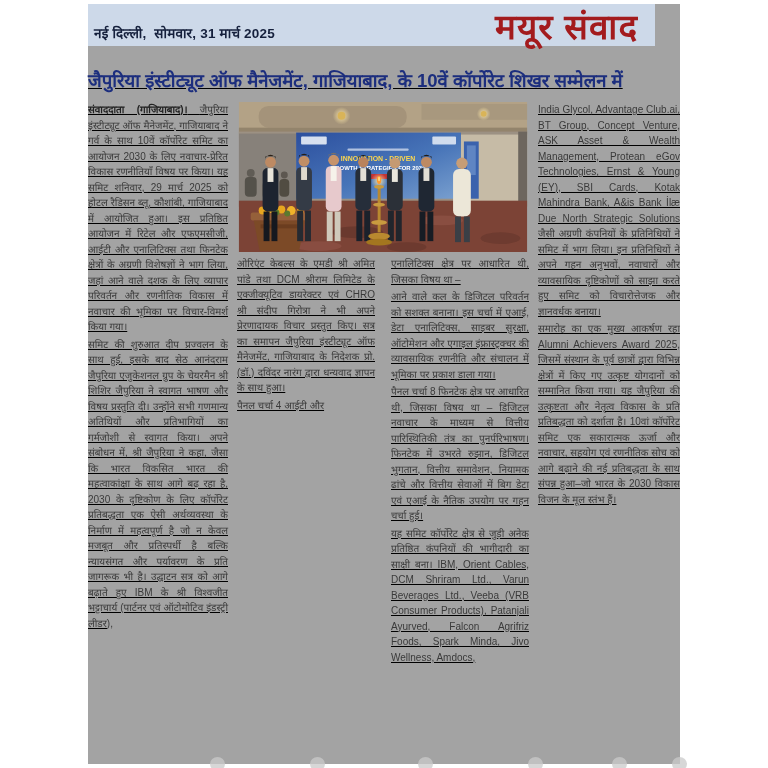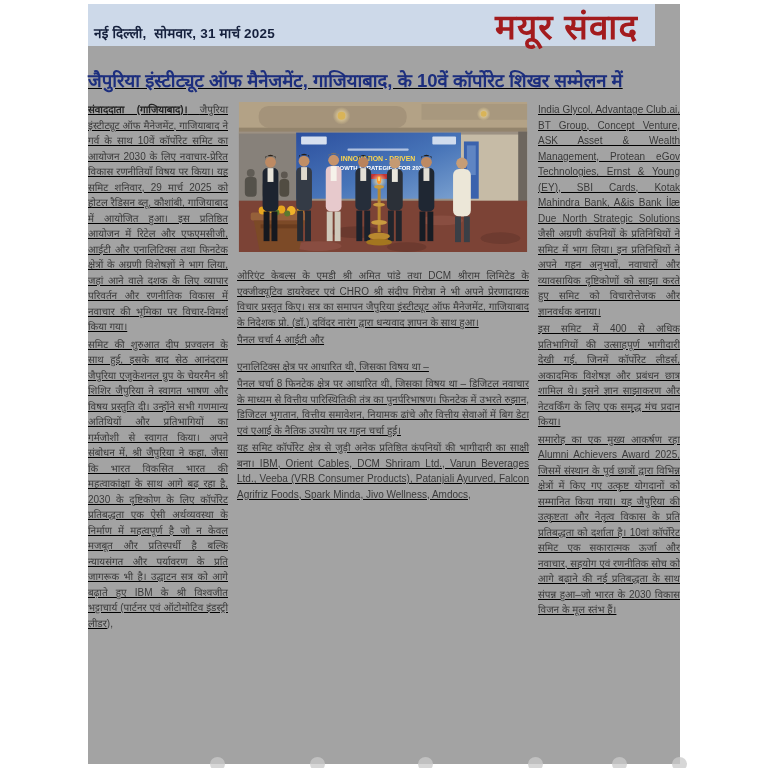--- a/index.html
+++ b/index.html
@@ -15,21 +15,21 @@
 
   
   .headline{margin-top:22px;text-align:left;color:#1c2e7e;font-weight:700;
     font-size:18.5px;line-height:25px;}
 
   
   .article{display:flex;gap:9px;margin-top:9px;height:653px;overflow:hidden;}
   .col{flex:0 0 140px;width:140px;}
   .col4{flex:0 0 142px;width:142px;}
   .middle{flex:0 0 292px;width:292px;}
-  .middle-cols{display:flex;gap:9px;margin-top:16px;flex-direction:column;}
+  .middle-cols{display:flex;gap:16px;margin-top:4px;}
   .middle-cols .mcol{flex:1 1 0;min-width:0;}
   .p{margin:0 0 2px;font-size:10px;line-height:15.5px;text-align:justify;color:#3a3a3a;
     word-break:break-word;}
   .byline{font-weight:700;color:#222;}
 
   .photo{width:292px;height:150px;display:block;}
 
   
   .bottom-marks span{position:absolute;top:757px;width:15px;height:14px;
     background:#c9c9c9;border-radius:50%;opacity:.75;}
@@ -205,29 +205,29 @@
 
       <div class="middle-cols">
 
         <div class="mcol">
           <p class="p">ओरिएंट केबल्स के एमडी श्री अमित पांडे तथा DCM श्रीराम लिमिटेड के एक्जीक्यूटिव डायरेक्टर एवं CHRO श्री संदीप गिरोत्रा ने भी अपने प्रेरणादायक विचार प्रस्तुत किए। सत्र का समापन जैपुरिया इंस्टीट्यूट ऑफ मैनेजमेंट, गाजियाबाद के निदेशक प्रो. (डॉ.) दविंदर नारंग द्वारा धन्यवाद ज्ञापन के साथ हुआ।</p>
           <p class="p">पैनल चर्चा 4 आईटी और</p>
         </div>
 
         <div class="mcol">
           <p class="p">एनालिटिक्स क्षेत्र पर आधारित थी, जिसका विषय था –</p>
+          <p class="p">आने वाले कल के डिजिटल परिवर्तन को सशक्त बनाना। इस चर्चा में एआई, डेटा एनालिटिक्स, साइबर सुरक्षा, ऑटोमेशन और एगाइल इंफ्रास्ट्रक्चर की व्यावसायिक रणनीति और संचालन में भूमिका पर प्रकाश डाला गया।</p>
           <p class="p">पैनल चर्चा 8 फिनटेक क्षेत्र पर आधारित थी, जिसका विषय था – डिजिटल नवाचार के माध्यम से वित्तीय पारिस्थितिकी तंत्र का पुनर्परिभाषण। फिनटेक में उभरते रुझान, डिजिटल भुगतान, वित्तीय समावेशन, नियामक ढांचे और वित्तीय सेवाओं में बिग डेटा एवं एआई के नैतिक उपयोग पर गहन चर्चा हुई।</p>
           <p class="p">यह समिट कॉर्पोरेट क्षेत्र से जुड़ी अनेक प्रतिष्ठित कंपनियों की भागीदारी का साक्षी बना। IBM, Orient Cables, DCM Shriram Ltd., Varun Beverages Ltd., Veeba (VRB Consumer Products), Patanjali Ayurved, Falcon Agrifriz Foods, Spark Minda, Jivo Wellness, Amdocs,</p>
         </div>
       </div>
     </div>
 
     <div class="col4">
       <p class="p">India Glycol, Advantage Club.ai, BT Group, Concept Venture, ASK Asset &amp; Wealth Management, Protean eGov Technologies, Ernst &amp; Young (EY), SBI Cards, Kotak Mahindra Bank, A&amp;is Bank İlæ Due North Strategic Solutions जैसी अग्रणी कंपनियों के प्रतिनिधियों ने समिट में भाग लिया। इन प्रतिनिधियों ने अपने गहन अनुभवों, नवाचारों और व्यावसायिक दृष्टिकोणों को साझा करते हुए समिट को विचारोत्तेजक और ज्ञानवर्धक बनाया।</p>
-      <p class="p">इस समिट में 400 से अधिक प्रतिभागियों की उत्साहपूर्ण भागीदारी देखी गई, जिनमें कॉर्पोरेट लीडर्स, अकादमिक विशेषज्ञ और प्रबंधन छात्र शामिल थे। इसने ज्ञान साझाकरण और नेटवर्किंग के लिए एक समृद्ध मंच प्रदान किया।</p>
       <p class="p">समारोह का एक मुख्य आकर्षण रहा Alumni Achievers Award 2025, जिसमें संस्थान के पूर्व छात्रों द्वारा विभिन्न क्षेत्रों में किए गए उत्कृष्ट योगदानों को सम्मानित किया गया। यह जैपुरिया की उत्कृष्टता और नेतृत्व विकास के प्रति प्रतिबद्धता को दर्शाता है। 10वां कॉर्पोरेट समिट एक सकारात्मक ऊर्जा और नवाचार, सहयोग एवं रणनीतिक सोच को आगे बढ़ाने की नई प्रतिबद्धता के साथ संपन्न हुआ–जो भारत के 2030 विकास विजन के मूल स्तंभ हैं।</p>
     </div>
 
   </div>
 </div>
 
 <div class="bottom-marks">
   <span style="left:210px"></span>
   <span style="left:310px"></span>
   <span style="left:418px"></span>

